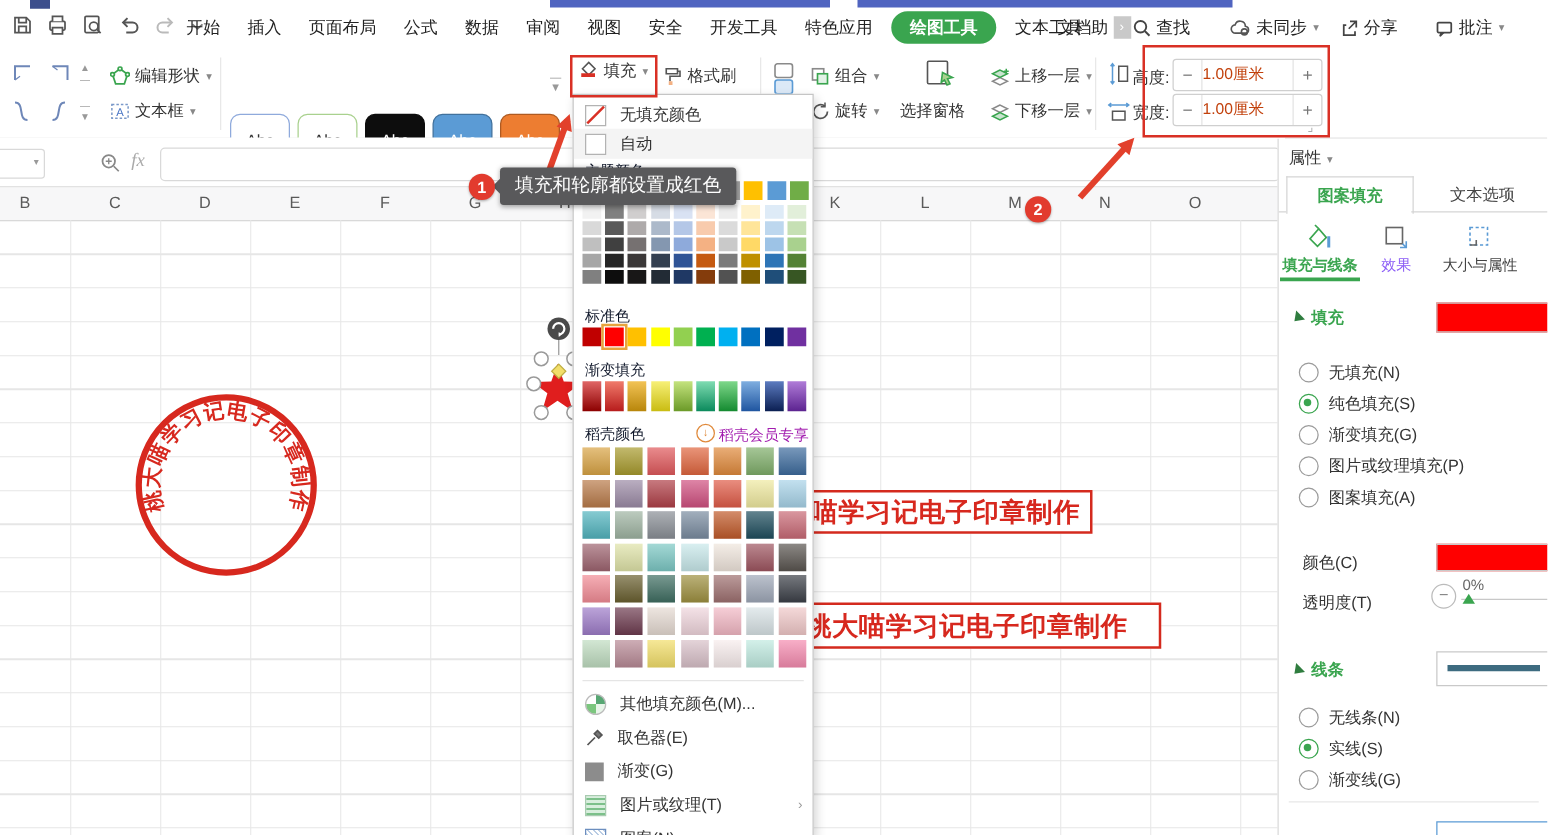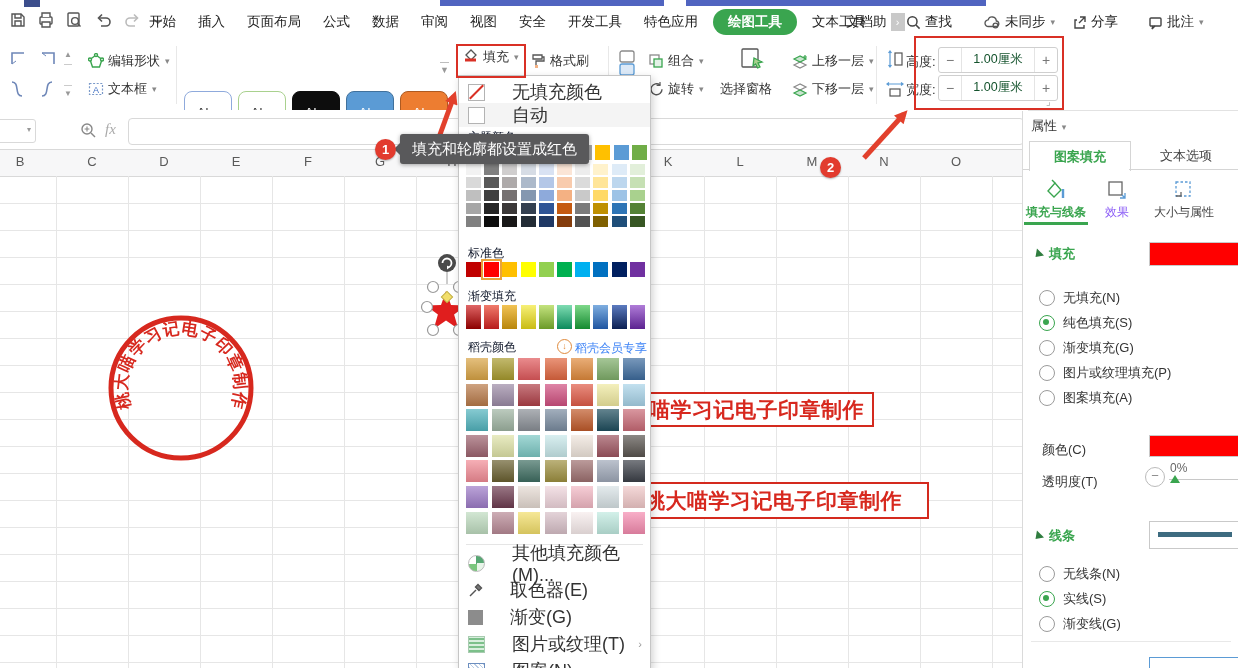--- a/index.html
+++ b/index.html
@@ -15,42 +15,42 @@
   .tb-right{position:absolute;top:13px;display:flex;align-items:center;gap:4px;font-size:13.5px;color:#222;white-space:nowrap}
   
   .toolbar{top:40px;left:0;width:1238px;height:70px;border-bottom:1px solid #E2E2E2;background:#fff}
   .vdiv{position:absolute;top:6px;width:1px;height:58px;background:#E8E8E8}
   .tb-item{position:absolute;display:flex;align-items:center;gap:4px;font-size:13px;color:#333;white-space:nowrap;cursor:pointer}
   .caret{font-size:9px;color:#888;margin-left:1px}
   .abc-gal{position:absolute;left:184px;top:51px;display:flex;gap:6px}
   .abc-swatch{width:46px;height:40px;border:1.5px solid;border-radius:8px;display:flex;align-items:center;justify-content:center;font-size:13px;cursor:pointer}
   .spin{position:absolute;width:118px;height:24px;border:1px solid #CFCFCF;border-radius:3px;display:flex;align-items:center;background:#fff}
   .spin .sgn{width:22px;text-align:center;color:#777;font-size:14px;cursor:pointer}
-  .spin .val{flex:1;text-align:center;font-size:12.5px;color:#14532d;border-left:1px solid #E4E4E4;border-right:1px solid #E4E4E4;height:100%;line-height:22px}
+  .spin .val{flex:1;font-size:12.5px;color:#c2410c;border-left:1px solid #E4E4E4;border-right:1px solid #E4E4E4;height:100%;line-height:22px}
   .anno-rect{position:absolute;border:2px solid #D93025;z-index:33;pointer-events:none}
   
   .fxbar{top:110px;left:0;width:1028px;height:40px;background:#fff}
   .namebox{position:absolute;left:-42px;top:9px;width:76px;height:22px;border:1px solid #D9D9D9;border-radius:3px}
   .fxfield{position:absolute;left:128px;top:8px;width:894px;height:25px;border:1px solid #D9D9D9;border-radius:4px;background:#fff}
   
   .colhdr{top:150px;left:0;width:1028px;height:26px;background:#F7F7F8;border-bottom:1px solid #D9D9D9}
   .col-letter{position:absolute;top:4px;width:72px;text-align:center;font-size:13px;color:#5A5A5A}
   .grid{top:176px;left:0;width:1028px;height:492px;
     background-image:
       repeating-linear-gradient(to bottom,transparent 0,transparent 26px,#E6E6E6 26px,#E6E6E6 27px),
       repeating-linear-gradient(to right,transparent 0,transparent 71px,#E6E6E6 71px,#E6E6E6 72px);
     background-position:0 1px,-15px 0}
   
   .redbox{position:absolute;border:2px solid #D42A1E;background:#fff;z-index:2;display:flex;align-items:center;overflow:hidden}
   .redbox span{font-family:"DejaVu Serif","Liberation Serif",serif;font-weight:bold;font-size:21px;color:#D7281E;letter-spacing:0.5px;white-space:nowrap;padding-left:10px}
   
   .fill-menu{left:458px;top:75px;width:191px;height:593px;background:#fff;border:1px solid #C5C5C5;
              box-shadow:2px 3px 8px rgba(0,0,0,.18);z-index:30;overflow:hidden}
   .fm-row{position:absolute;left:0;width:191px;height:24px;display:flex;align-items:center;cursor:pointer}
-  .fm-label{font-size:18px;color:#333;margin-left:27px}
+  .fm-label{font-size:13px;color:#333;margin-left:11px}
   .fm-head{position:absolute;font-size:12px;color:#0f172a}
   .sq-icon{width:15px;height:15px;border:1px solid #B3B3B3;background:#fff;margin-left:9px;position:relative;flex:none}
   .sq-icon.nofill::after{content:"";position:absolute;left:-2px;top:6px;width:19px;height:2px;background:#D93025;transform:rotate(-45deg)}
   .swrow{position:absolute;display:flex}
   .sw{width:15px;height:15px;margin-right:3.2px;cursor:pointer;flex:none}
   .sw.tint{height:11px}
   .sw.sel{outline:2px solid #E8A33D;outline-offset:1px}
   .sw.grad{height:24px}
   .docer-grid{position:absolute;left:7px;top:282px}
   .docer-row{display:flex;margin-bottom:3.6px}
@@ -474,21 +474,21 @@
         <span class="sw grad" style="background: linear-gradient(rgb(247, 240, 119) 0%, rgb(201, 188, 18) 100%);"></span>
         <span class="sw grad" style="background: linear-gradient(rgb(196, 227, 126) 0%, rgb(107, 154, 40) 100%);"></span>
         <span class="sw grad" style="background: linear-gradient(rgb(127, 220, 178) 0%, rgb(11, 138, 92) 100%);"></span>
         <span class="sw grad" style="background: linear-gradient(rgb(126, 216, 138) 0%, rgb(20, 138, 48) 100%);"></span>
         <span class="sw grad" style="background: linear-gradient(rgb(127, 174, 224) 0%, rgb(31, 85, 160) 100%);"></span>
         <span class="sw grad" style="background: linear-gradient(rgb(92, 123, 192) 0%, rgb(11, 31, 82) 100%);"></span>
         <span class="sw grad" style="background: linear-gradient(rgb(176, 124, 216) 0%, rgb(92, 35, 144) 100%);"></span>
       </div>
     <div class="fm-head" style="left:9px;top:263px">稻壳颜色</div>
     <span class="abs" style="left:98px;top:263px;width:13px;height:13px;border:1.5px solid #E08A3C;border-radius:50%;color:#E08A3C;font-size:9px;text-align:center;line-height:12px">↓</span>
-    <div class="fm-head" style="left:116px;top:264px;color:#3b82f6">稻壳会员专享</div>
+    <div class="fm-head" style="left:116px;top:264px;color:#a21caf">稻壳会员专享</div>
     <div class="docer-grid">
         <div class="docer-row">
           <span class="docer-sw" style="background: linear-gradient(rgba(255, 255, 255, 0.3), rgba(0, 0, 0, 0.12)), rgb(217, 164, 69);"></span>
           <span class="docer-sw" style="background: linear-gradient(rgba(255, 255, 255, 0.3), rgba(0, 0, 0, 0.12)), rgb(168, 155, 46);"></span>
           <span class="docer-sw" style="background: linear-gradient(rgba(255, 255, 255, 0.3), rgba(0, 0, 0, 0.12)), rgb(224, 89, 92);"></span>
           <span class="docer-sw" style="background: linear-gradient(rgba(255, 255, 255, 0.3), rgba(0, 0, 0, 0.12)), rgb(224, 102, 63);"></span>
           <span class="docer-sw" style="background: linear-gradient(rgba(255, 255, 255, 0.3), rgba(0, 0, 0, 0.12)), rgb(224, 138, 60);"></span>
           <span class="docer-sw" style="background: linear-gradient(rgba(255, 255, 255, 0.3), rgba(0, 0, 0, 0.12)), rgb(127, 174, 106);"></span>
           <span class="docer-sw" style="background: linear-gradient(rgba(255, 255, 255, 0.3), rgba(0, 0, 0, 0.12)), rgb(62, 108, 158);"></span>
         </div>

